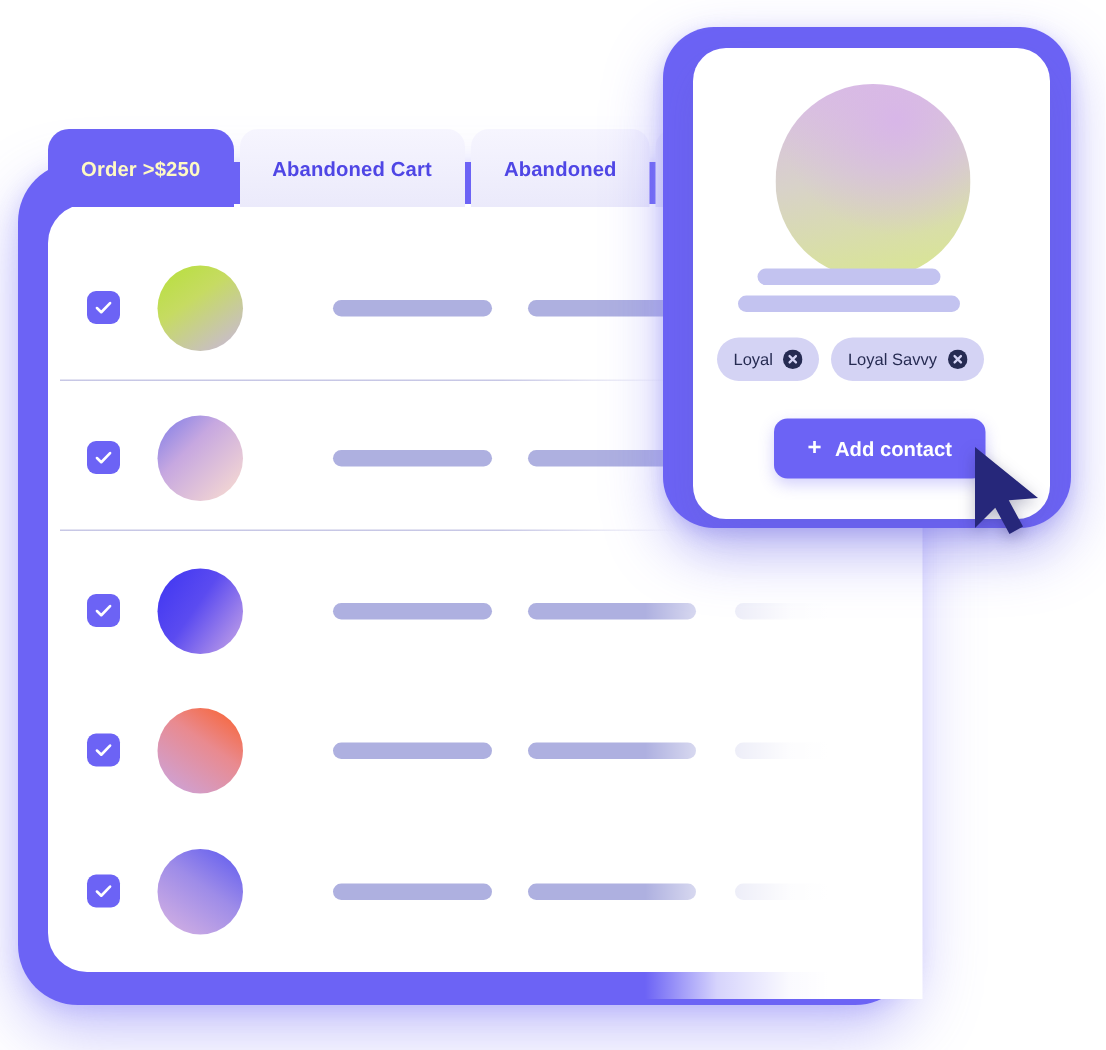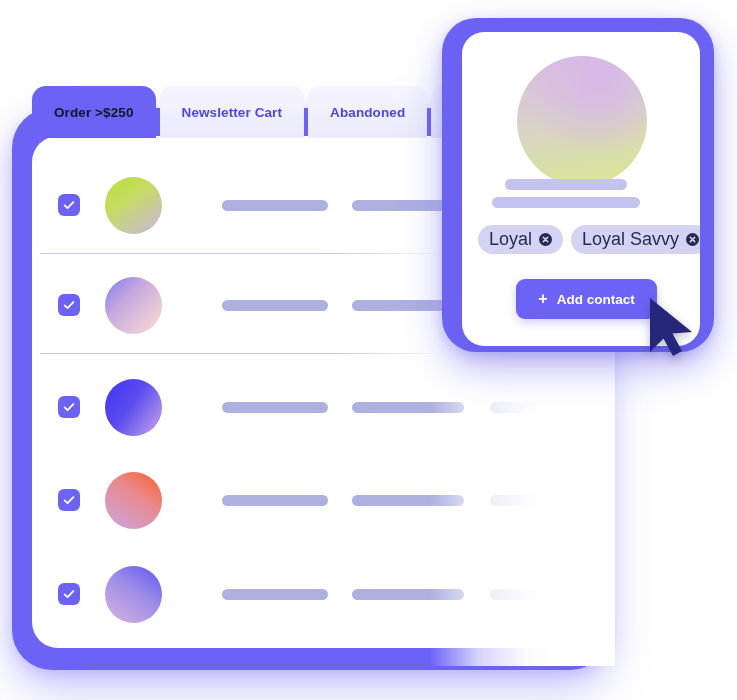--- a/index.html
+++ b/index.html
@@ -66,21 +66,21 @@
     font-weight: bold;
     letter-spacing: 0.1px;
     white-space: nowrap;
     background: linear-gradient(180deg, #F6F5FE 0%, #EBEAFB 100%);
     color: #4F46E5;
     cursor: pointer;
   }
 
   .tab.active {
     background: #6C63F5;
-    color: #0f172a;
+    color: #fef9c3;
     border-radius: 14px 14px 0 0;
   }
 
   
   .right-fade {
     position: absolute;
     left: 430px;
     top: 86px;
     width: 185px;
     height: 580px;
@@ -215,21 +215,21 @@
 
   .tag {
     display: flex;
     align-items: center;
     gap: 7px;
     height: 29px;
     padding: 0 11px;
     border-radius: 15px;
     background: #D4D3F4;
     color: #262B52;
-    font-size: 18px;
+    font-size: 11px;
     font-weight: 500;
     white-space: nowrap;
     cursor: pointer;
   }
   .tag-x { width: 13px; height: 13px; display: block; flex: 0 0 auto; }
 
   .add-btn {
     position: absolute;
     left: 54px;
     top: 247px;
@@ -269,21 +269,21 @@
 <div id="stage">
 
   <div class="main-frame"></div>
   <div class="main-inner"></div>
 
   <div class="tabs" id="tabs">
       <div class="tab active">
         <span>Order &gt;$250</span>
       </div>
       <div class="tab">
-        <span>Newsletter Cart</span>
+        <span>Abandoned Cart</span>
       </div>
       <div class="tab">
         <span>Abandoned</span>
       </div>
       <div class="tab">
         <span>New Su</span>
       </div>
     </div>
 
   <div class="list" id="list">

